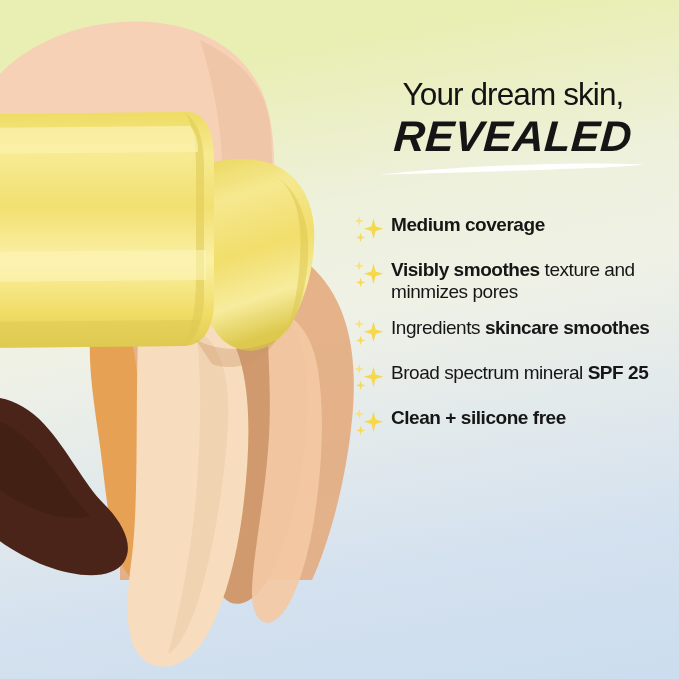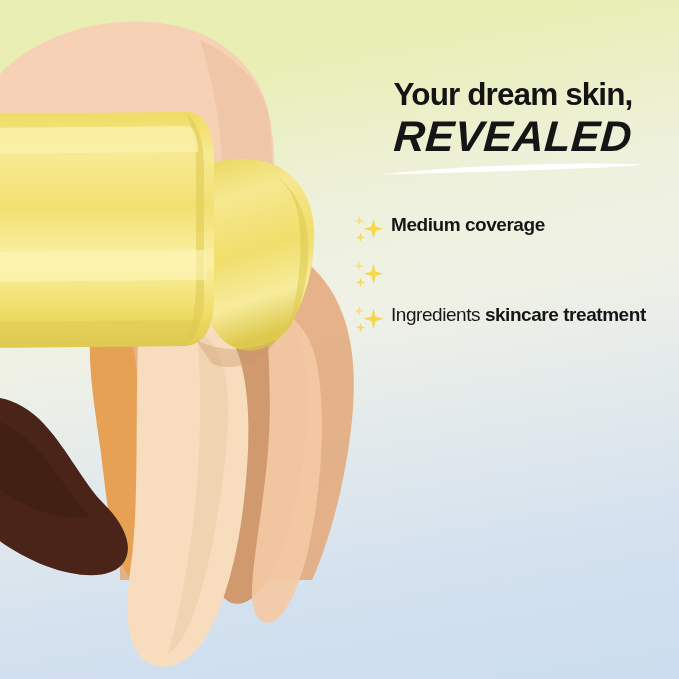--- a/index.html
+++ b/index.html
@@ -43,21 +43,21 @@
   }
 
   .headline-block {
     position: absolute;
     left: 0;
     top: 78px;
     width: 332px;
   }
   .headline-line1 {
     font-size: 31.5px;
-    font-weight: 700;
+    font-weight: 400;
     letter-spacing: -0.9px;
     color: #131313;
     text-align: center;
     line-height: 1.05;
     white-space: nowrap;
   }
   .headline-line2-wrap {
     position: relative;
     margin-top: 3px;
     height: 58px;
@@ -250,31 +250,54 @@
         </div>
       </div>
 
 
       <div class="bullet">
         <svg class="sparkle" viewBox="0 0 32 30">
           <path d="M20.5 3.5 L22.6 11.4 L30.2 13.7 L22.6 16.0 L20.5 23.9 L18.4 16.0 L10.8 13.7 L18.4 11.4 Z" fill="#f5d84e"></path>
           <path d="M6.2 1.0 L7.3 4.7 L10.9 5.9 L7.3 7.1 L6.2 10.8 L5.1 7.1 L1.5 5.9 L5.1 4.7 Z" fill="#fae07a"></path>
           <path d="M7.6 17.5 L8.7 21.2 L12.3 22.4 L8.7 23.6 L7.6 27.3 L6.5 23.6 L2.9 22.4 L6.5 21.2 Z" fill="#f7d95c"></path>
         </svg>
-      </div>
-
-      <div class="bullet">
-        <svg class="sparkle" viewBox="0 0 32 30">
-          <path d="M20.5 3.5 L22.6 11.4 L30.2 13.7 L22.6 16.0 L20.5 23.9 L18.4 16.0 L10.8 13.7 L18.4 11.4 Z" fill="#f5d84e"></path>
-          <path d="M6.2 1.0 L7.3 4.7 L10.9 5.9 L7.3 7.1 L6.2 10.8 L5.1 7.1 L1.5 5.9 L5.1 4.7 Z" fill="#fae07a"></path>
-          <path d="M7.6 17.5 L8.7 21.2 L12.3 22.4 L8.7 23.6 L7.6 27.3 L6.5 23.6 L2.9 22.4 L6.5 21.2 Z" fill="#f7d95c"></path>
-        </svg>
-        <div class="bullet-text">
-          <span>Ingredients </span><b>skincare treatment</b>
-        </div>
-      </div>
-
-
+        <div class="bullet-text">
+          <b>Visibly smoothes</b><span> texture and minmizes pores</span>
+        </div>
+      </div>
+
+      <div class="bullet">
+        <svg class="sparkle" viewBox="0 0 32 30">
+          <path d="M20.5 3.5 L22.6 11.4 L30.2 13.7 L22.6 16.0 L20.5 23.9 L18.4 16.0 L10.8 13.7 L18.4 11.4 Z" fill="#f5d84e"></path>
+          <path d="M6.2 1.0 L7.3 4.7 L10.9 5.9 L7.3 7.1 L6.2 10.8 L5.1 7.1 L1.5 5.9 L5.1 4.7 Z" fill="#fae07a"></path>
+          <path d="M7.6 17.5 L8.7 21.2 L12.3 22.4 L8.7 23.6 L7.6 27.3 L6.5 23.6 L2.9 22.4 L6.5 21.2 Z" fill="#f7d95c"></path>
+        </svg>
+        <div class="bullet-text">
+          <span>Ingredients </span><b>skincare smoothes</b>
+        </div>
+      </div>
+
+      <div class="bullet">
+        <svg class="sparkle" viewBox="0 0 32 30">
+          <path d="M20.5 3.5 L22.6 11.4 L30.2 13.7 L22.6 16.0 L20.5 23.9 L18.4 16.0 L10.8 13.7 L18.4 11.4 Z" fill="#f5d84e"></path>
+          <path d="M6.2 1.0 L7.3 4.7 L10.9 5.9 L7.3 7.1 L6.2 10.8 L5.1 7.1 L1.5 5.9 L5.1 4.7 Z" fill="#fae07a"></path>
+          <path d="M7.6 17.5 L8.7 21.2 L12.3 22.4 L8.7 23.6 L7.6 27.3 L6.5 23.6 L2.9 22.4 L6.5 21.2 Z" fill="#f7d95c"></path>
+        </svg>
+        <div class="bullet-text">
+          <span>Broad spectrum mineral </span><b>SPF 25</b>
+        </div>
+      </div>
+
+      <div class="bullet">
+        <svg class="sparkle" viewBox="0 0 32 30">
+          <path d="M20.5 3.5 L22.6 11.4 L30.2 13.7 L22.6 16.0 L20.5 23.9 L18.4 16.0 L10.8 13.7 L18.4 11.4 Z" fill="#f5d84e"></path>
+          <path d="M6.2 1.0 L7.3 4.7 L10.9 5.9 L7.3 7.1 L6.2 10.8 L5.1 7.1 L1.5 5.9 L5.1 4.7 Z" fill="#fae07a"></path>
+          <path d="M7.6 17.5 L8.7 21.2 L12.3 22.4 L8.7 23.6 L7.6 27.3 L6.5 23.6 L2.9 22.4 L6.5 21.2 Z" fill="#f7d95c"></path>
+        </svg>
+        <div class="bullet-text">
+          <b>Clean + silicone free</b>
+        </div>
+      </div>
 
     </div>
 
   </div>
 </div>
 
 </body></html>

